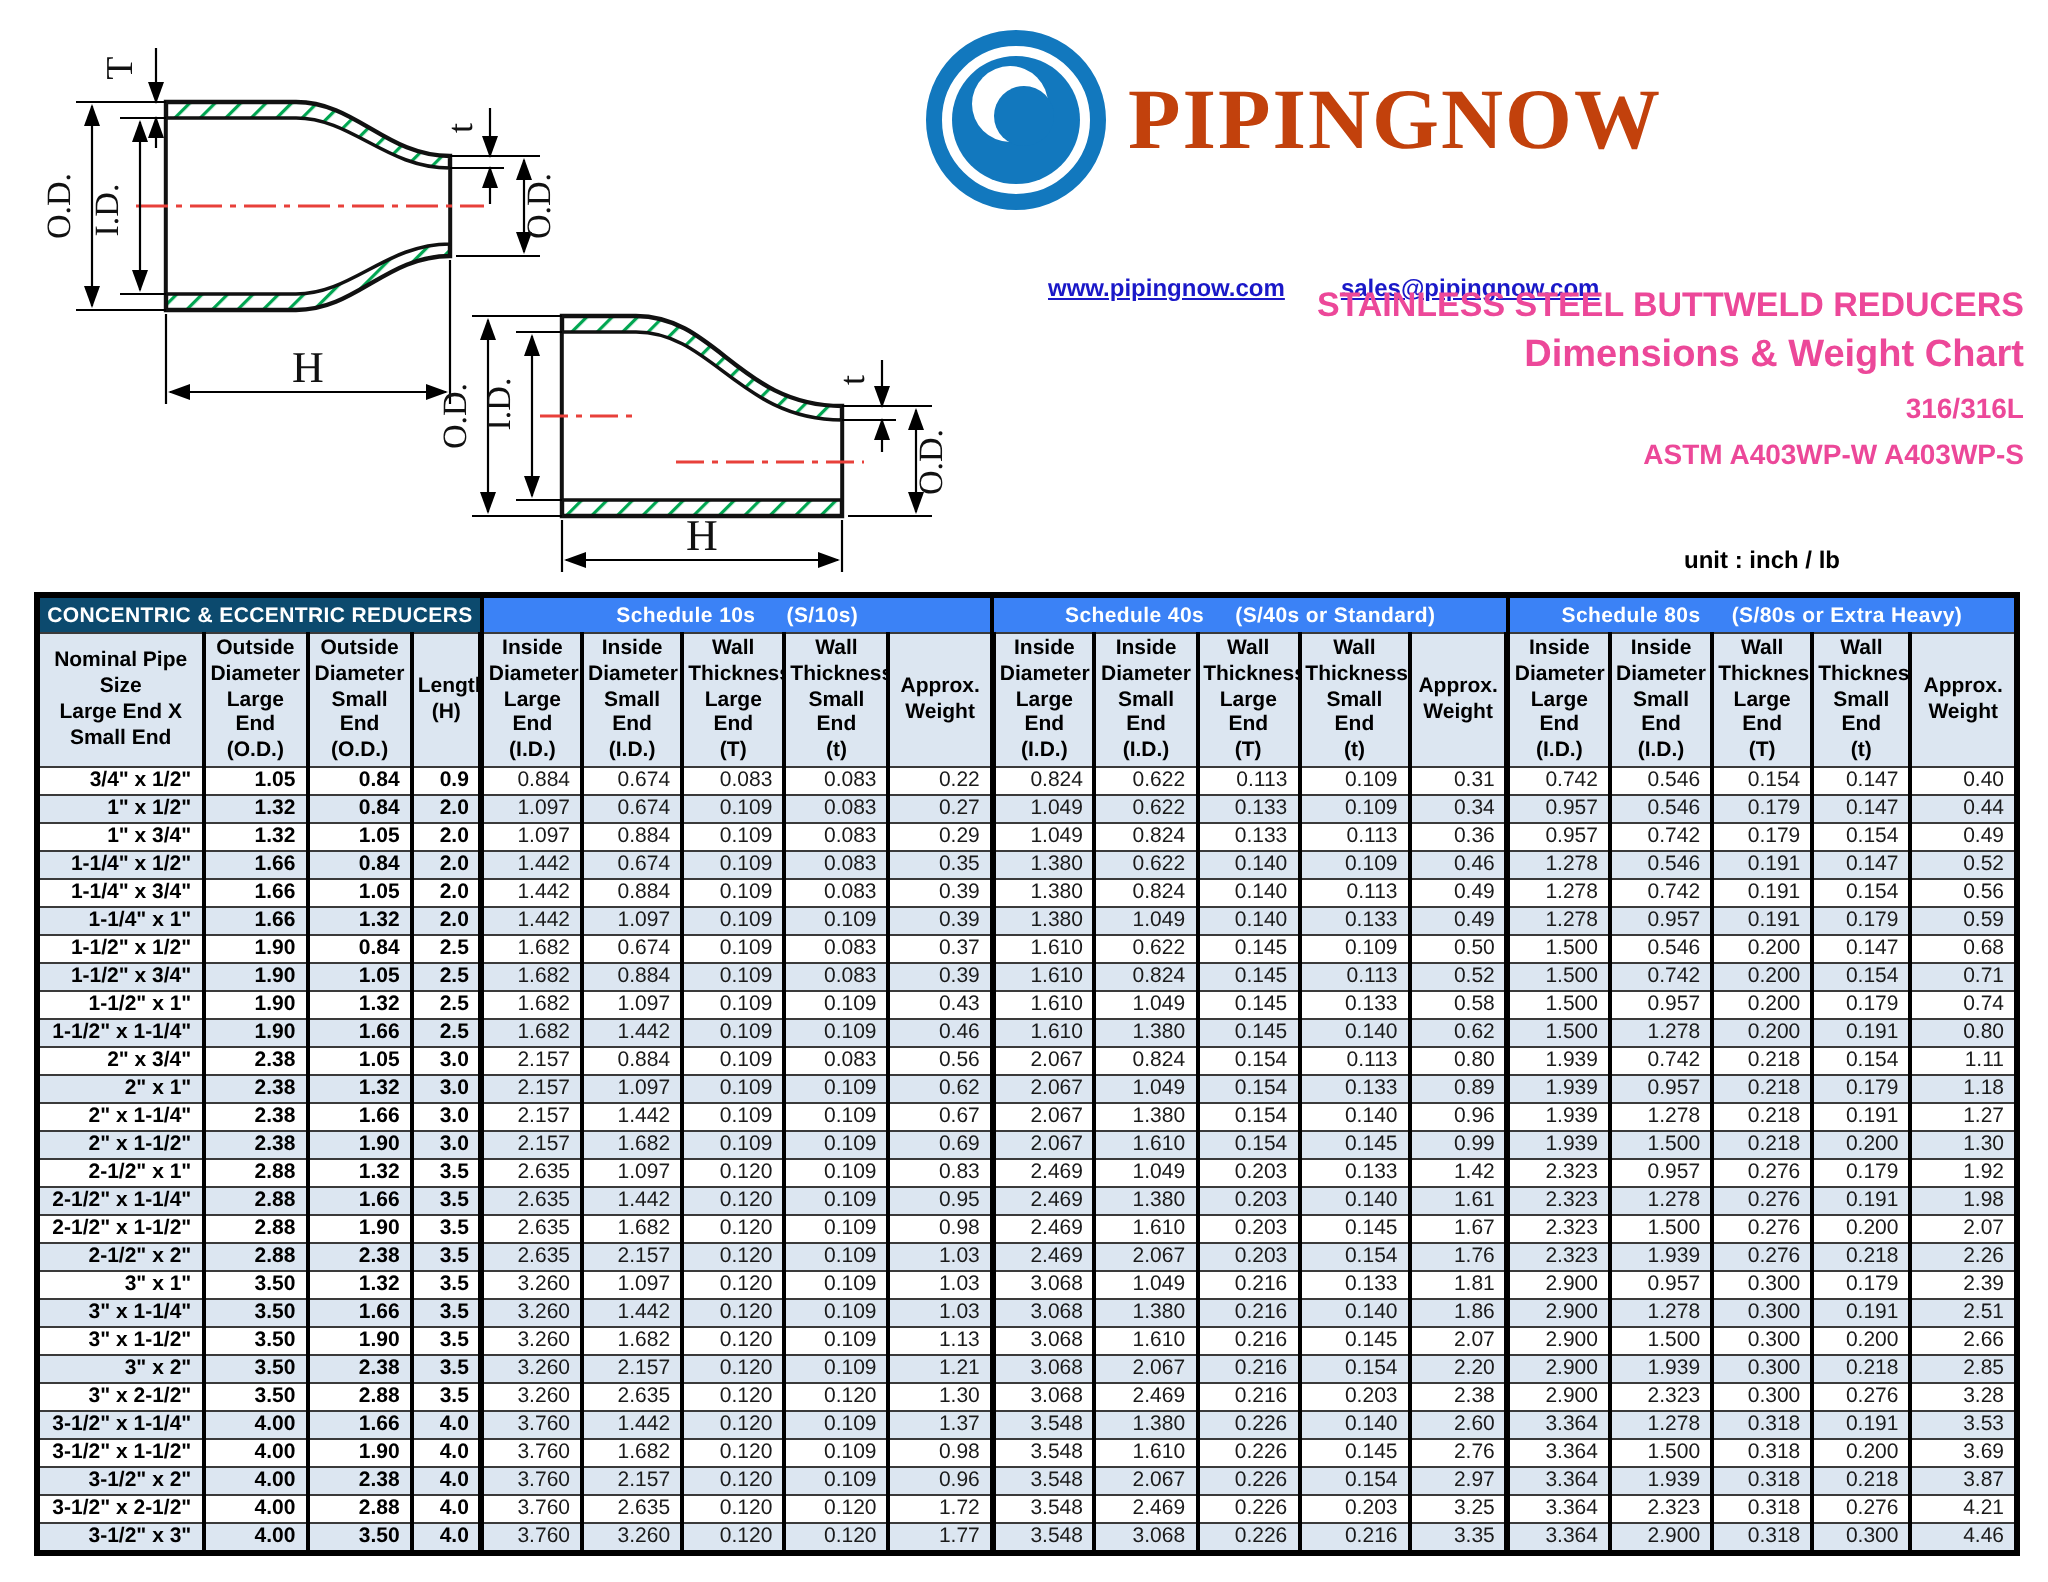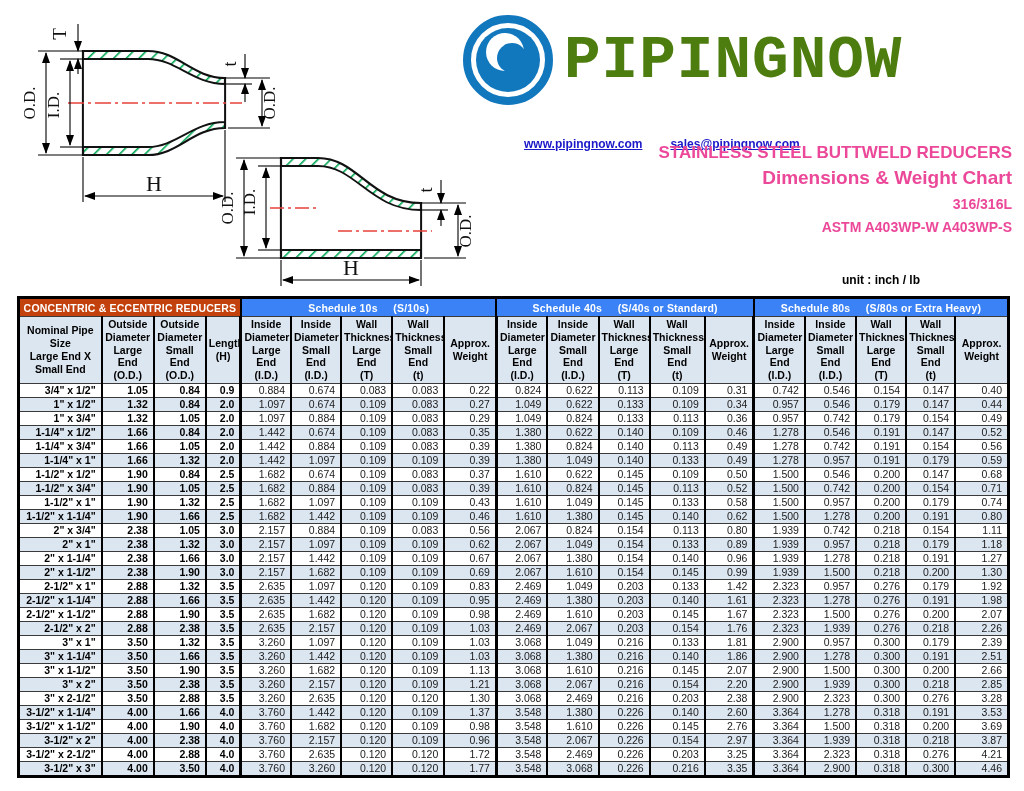--- a/index.html
+++ b/index.html
@@ -2,22 +2,22 @@
 <html><head>
 <meta charset="utf-8">
 <style>
   html,body{margin:0;padding:0;}
   body{
     width:1024px;height:791px;position:relative;overflow:hidden;
     background:#ffffff;font-family:"Liberation Sans",sans-serif;color:#111;
   }
   
   .logo-row{position:absolute;left:462px;top:14px;display:flex;align-items:center;gap:10px;}
-  .brand-text{font-family:Liberation Mono, monospace;font-weight:bold;font-size:61px;
-    letter-spacing:1px;color:#4d7c0f;line-height:1;}
+  .brand-text{font-family:Liberation Serif, serif;font-weight:bold;font-size:43px;
+    letter-spacing:1px;color:#c2410c;line-height:1;}
   .links-line{position:absolute;left:524px;top:137px;font-size:12px;font-weight:bold;}
   .links-line a{color:#1a18c8;text-decoration:underline;margin-right:28px;}
   .title-block{position:absolute;left:512px;top:143px;width:500px;text-align:right;color:#ec4899;}
   .title-l1{font-size:17px;font-weight:bold;}
   .title-l2{font-size:19px;font-weight:bold;margin-top:4px;}
   .title-l3,.title-l4,.title-l5{font-size:14px;font-weight:bold;margin-top:7px;}
   .unit-note{position:absolute;left:842px;top:273px;font-size:12px;font-weight:bold;color:#000;}
   
   .diagrams{position:absolute;left:8px;top:10px;}
   
@@ -25,21 +25,21 @@
     position:absolute;left:17px;top:296px;width:993px;
     border-collapse:collapse;table-layout:fixed;
     border:3px solid #000;
   }
   table.spec th,table.spec td{
     border:1px solid #3a3a3a;border-left:2px solid #000;border-right:2px solid #000;
     font-size:10.5px;overflow:hidden;
   }
   th.grp{color:#fff;font-weight:bold;font-size:11px;height:15px;text-align:center;
     white-space:pre;letter-spacing:.2px;}
-  th.grp.black{background:#c2410c;}
+  th.grp.black{background:#0c4a6e;}
   th.grp.blue{background:#3b82f6;}
   th.colhead{background:#dce6f1;color:#000;font-weight:bold;text-align:center;
     vertical-align:middle;white-space:pre-line;line-height:1.22;height:62px;padding:1px 2px;}
   td{height:13px;line-height:13px;text-align:right;padding:0 5px 0 0;color:#1a1a1a;
     white-space:nowrap;background:#fff;}
   tbody tr:nth-child(even) td{background:#dce6f1;}
   td.bold{font-weight:bold;color:#000;}
   .grp-sep{border-left:3.5px solid #000 !important;}
 </style>
 </head>

